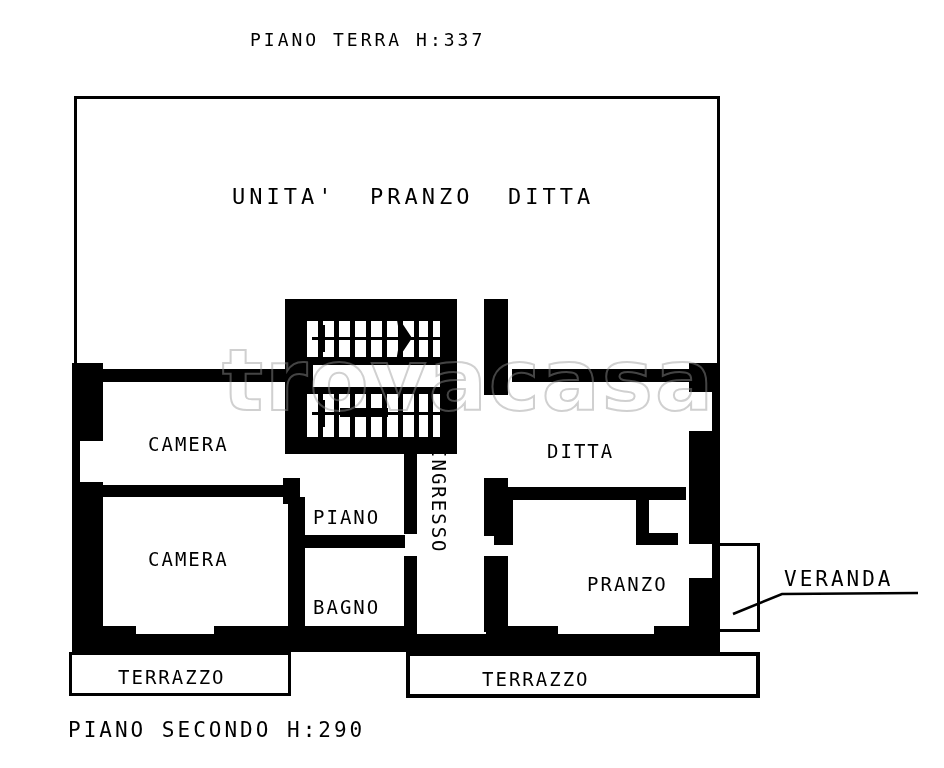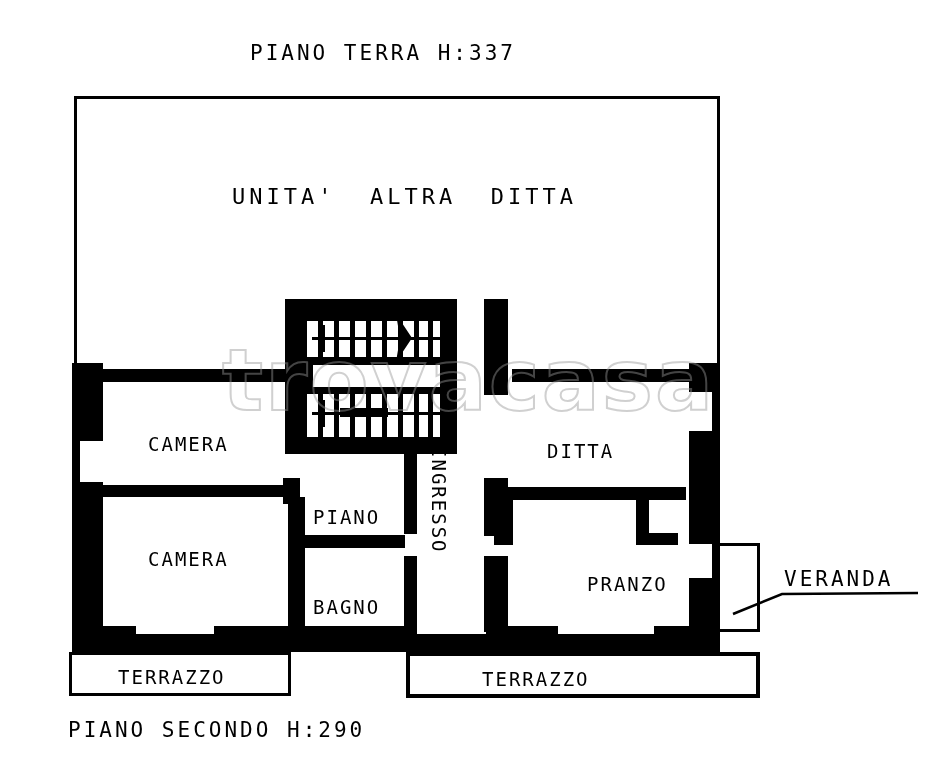--- a/index.html
+++ b/index.html
@@ -24,23 +24,22 @@
   .plan-label {
     position: absolute;
     font-family: "DejaVu Sans Mono", "Liberation Mono", monospace;
     color: #000;
     white-space: pre;
     letter-spacing: 1px;
   }
   .title-top {
     left: 250px;
     top: 29px;
-    font-size: 21px;
+    font-size: 18px;
     letter-spacing: 3px;
-    margin-top: 12px;
   }
   .title-bottom {
     left: 68px;
     top: 718px;
     font-size: 21px;
     letter-spacing: 3px;
   }
   .lbl-unita {
     left: 232px;
     top: 184px;
@@ -229,21 +228,21 @@
   </svg>
 
   
   <div class="wm">trovacasa</div>
 
   
   <div class="plan-label title-top">PIANO TERRA H:337</div>
 
   <div class="plan-label title-bottom">PIANO SECONDO H:290</div>
 
-  <div class="plan-label lbl-unita">UNITA'  ALTRA  DITTA</div>
+  <div class="plan-label lbl-unita">UNITA'  PRANZO  DITTA</div>
 
   <div class="plan-label lbl-camera1">CAMERA</div>
 
   <div class="plan-label lbl-camera2">CAMERA</div>
 
   <div class="plan-label lbl-anti">PIANO</div>
 
   <div class="plan-label lbl-bagno">BAGNO</div>
 
   <div class="plan-label lbl-cucina">DITTA</div>

